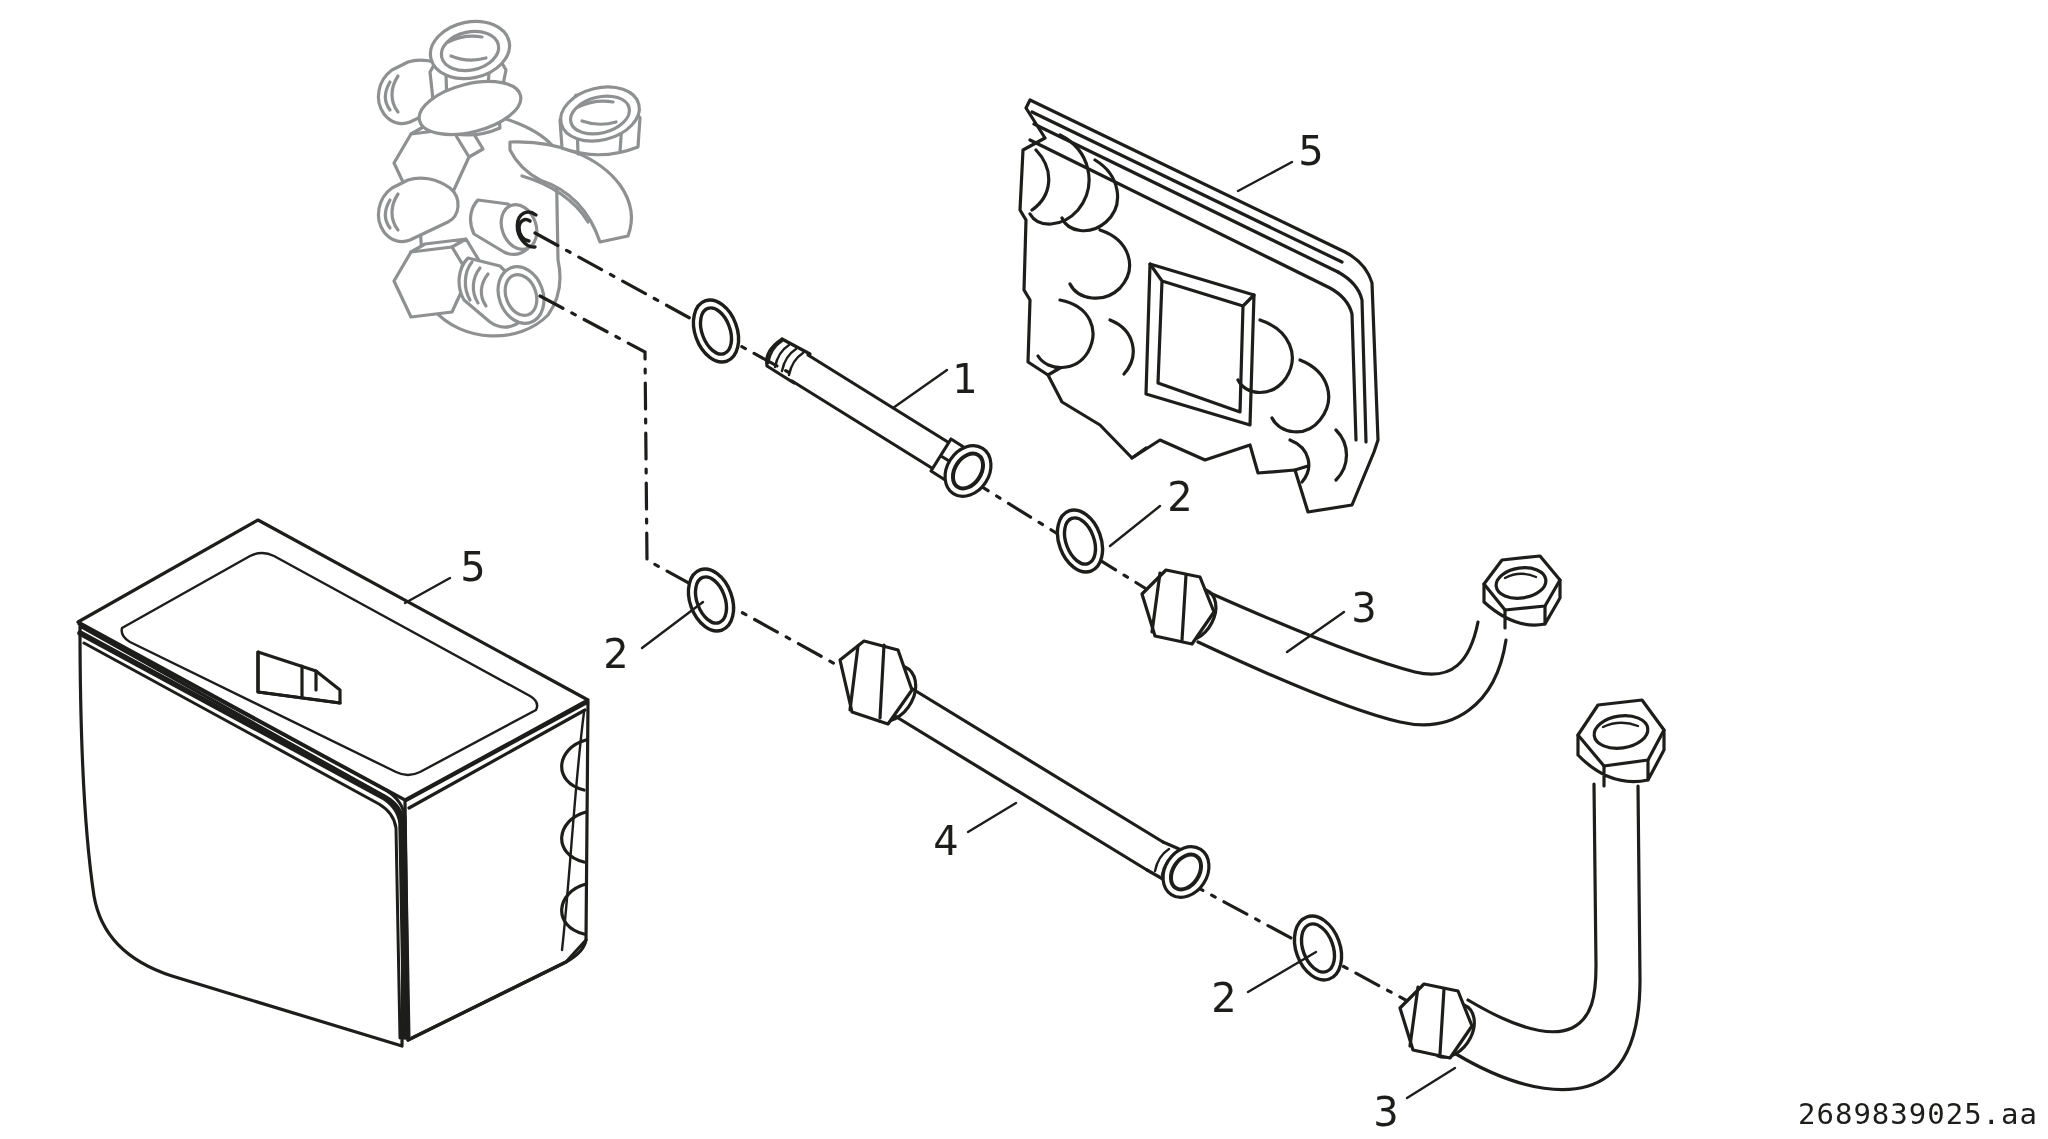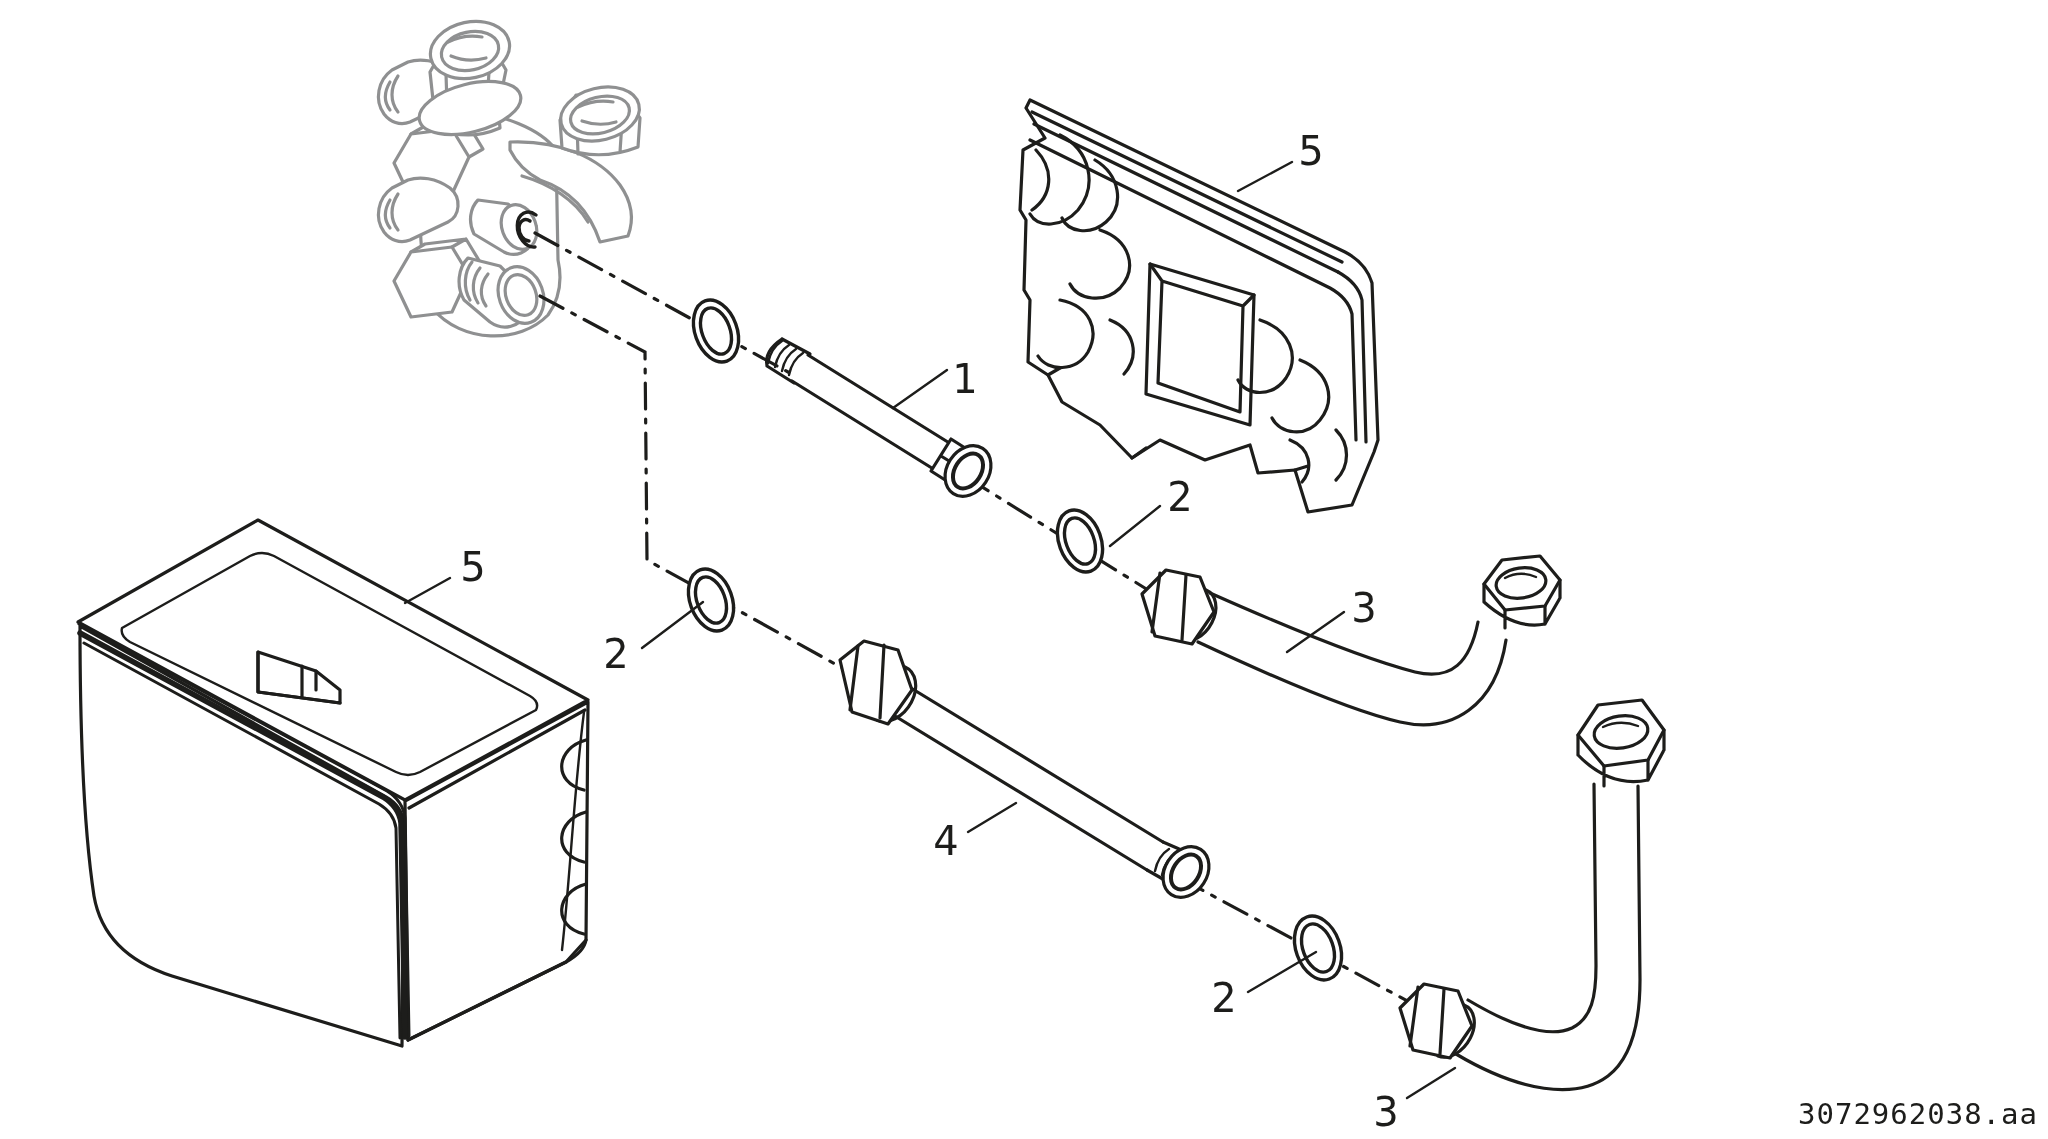--- a/index.html
+++ b/index.html
@@ -199,15 +199,15 @@
 <div class="callout" style="left:965px;top:379px">1</div>
 <div class="callout" style="left:1180px;top:497px">2</div>
 <div class="callout" style="left:616px;top:654px">2</div>
 <div class="callout" style="left:1224px;top:998px">2</div>
 <div class="callout" style="left:1364px;top:608px">3</div>
 <div class="callout" style="left:1386px;top:1112px">3</div>
 <div class="callout" style="left:946px;top:841px">4</div>
 <div class="callout" style="left:1311px;top:151px">5</div>
 <div class="callout" style="left:473px;top:567px">5</div>
 
-<div class="part-number">3072962038.aa</div>
+<div class="part-number">2689839025.aa</div>
 
 </div>
 
 </body></html>

